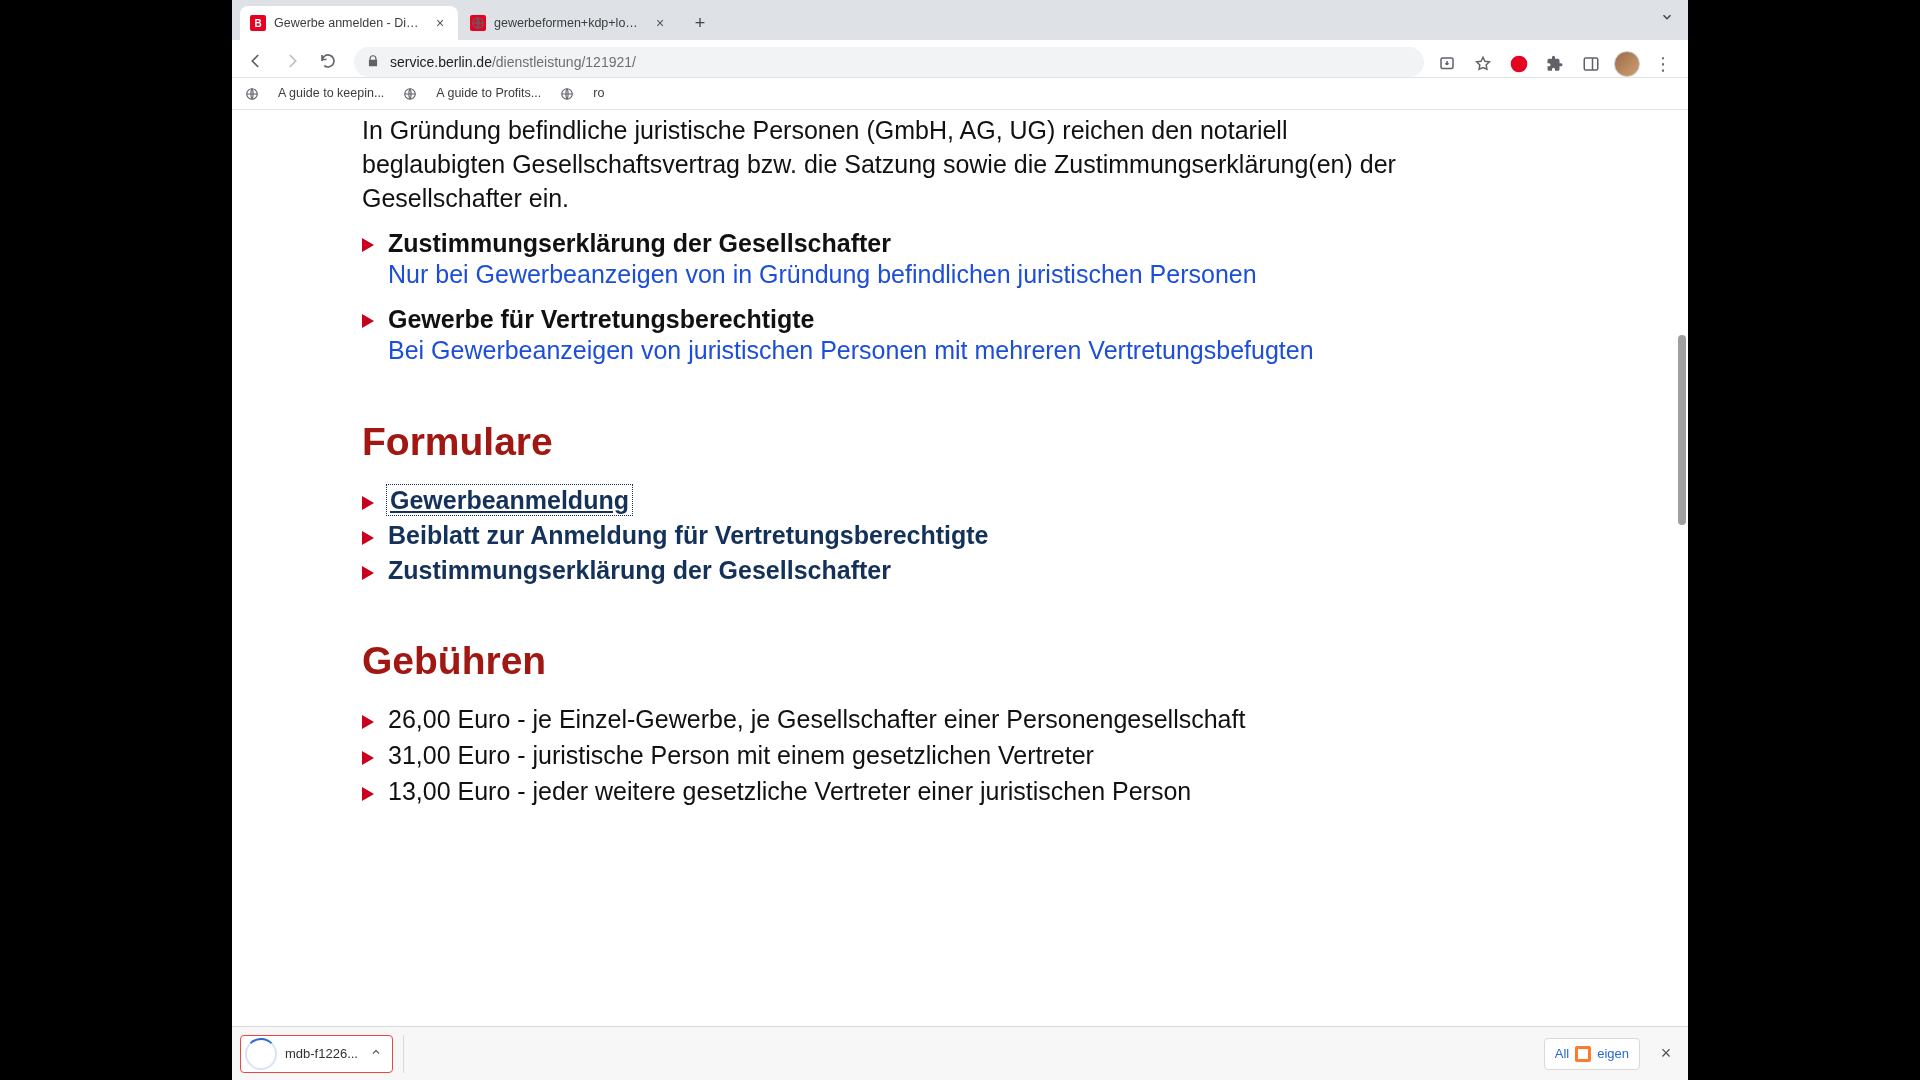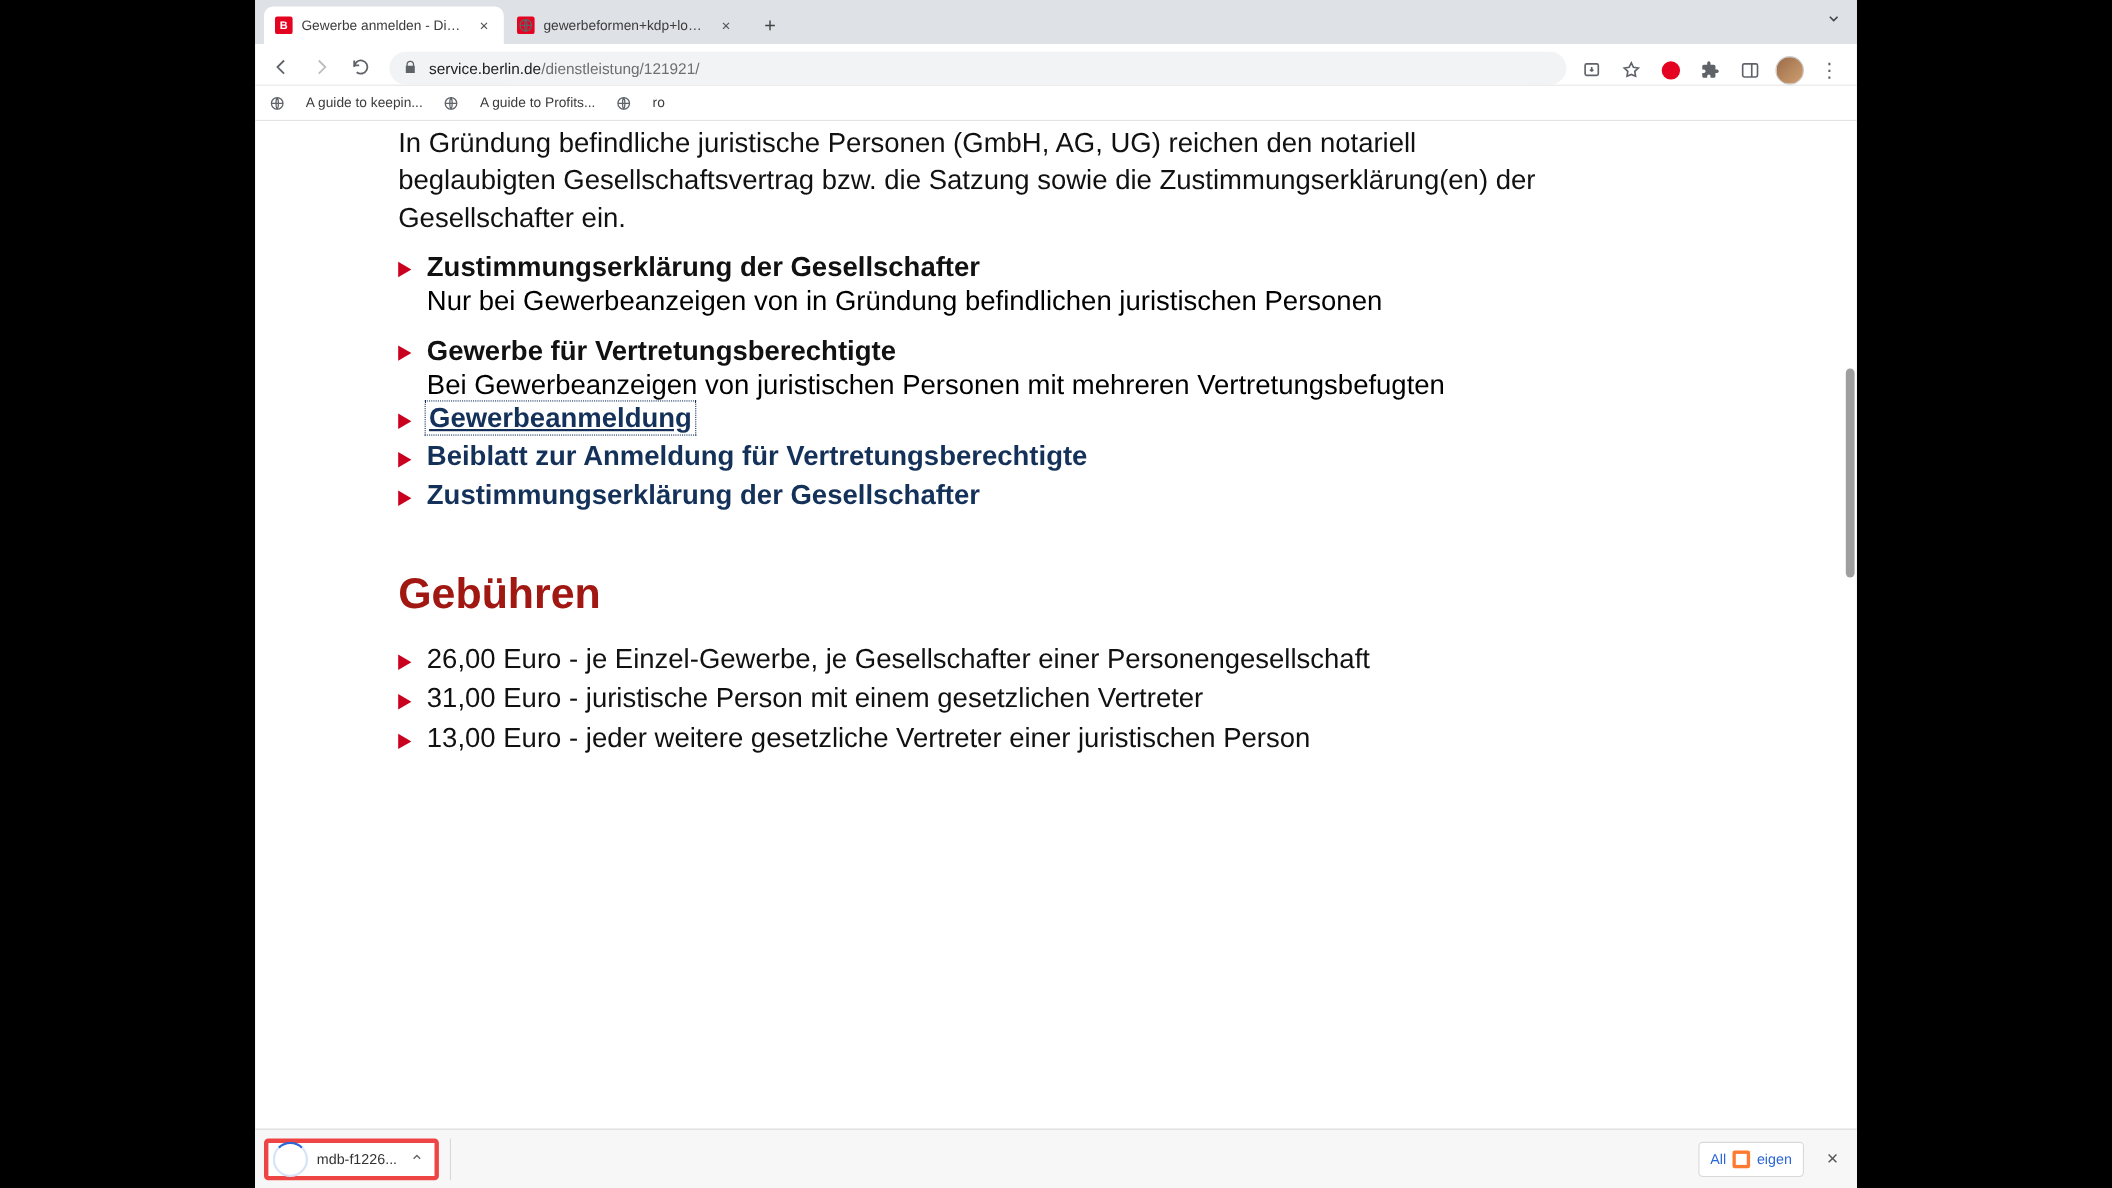--- a/index.html
+++ b/index.html
@@ -129,21 +129,21 @@
   ul.tri > li::before {
     content: "";
     position: absolute;
     left: 0; top: 9px;
     width: 0; height: 0;
     border-top: 7px solid transparent;
     border-bottom: 7px solid transparent;
     border-left: 12px solid #c9001e;
   }
   .li-title { font-size: 25px; font-weight: 700; color: #111; }
-  .li-body  { font-size: 25px; color: #000000; line-height: 1.3; }
+  .li-body  { font-size: 25px; color: #1d4ed8; line-height: 1.3; }
 
   h2.section {
     font-size: 39px;
     font-weight: 700;
     color: #a11712;
     margin-top: 54px;
     margin-bottom: 22px;
   }
 
   ul.links { list-style: none; }
@@ -205,21 +205,21 @@
     border-top: 1px solid #d9d9d9;
     display: flex;
     align-items: center;
     padding: 0 8px;
     gap: 10px;
     position: absolute;
     bottom: 0; left: 0; right: 0;
   }
   .dl-item {
     height: 38px;
-    border: 4px solid #ef4444;
+    border: 1px solid #ef4444;
     background: #fff;
     border-radius: 4px;
     display: flex;
     align-items: center;
     padding: 0 10px 0 4px;
     gap: 8px;
     font-size: 13px;
     color: #333;
   }
   .dl-icon-wrap { position: relative; width: 32px; height: 32px; }
@@ -376,20 +376,21 @@
           <li>
             <div class="li-title">Zustimmungserklärung der Gesellschafter</div>
             <div class="li-body">Nur bei Gewerbeanzeigen von in Gründung befindlichen juristischen Personen</div>
           </li>
           <li>
             <div class="li-title">Gewerbe für Vertretungsberechtigte</div>
             <div class="li-body">Bei Gewerbeanzeigen von juristischen Personen mit mehreren Vertretungsbefugten</div>
           </li>
         </ul>
 
+        <h2 class="section">Formulare</h2>
         <ul class="links">
           <li>
             <span class="form-link visited">Gewerbeanmeldung</span>
           </li>
           <li>
             <span class="form-link">Beiblatt zur Anmeldung für Vertretungsberechtigte</span>
           </li>
           <li>
             <span class="form-link">Zustimmungserklärung der Gesellschafter</span>
           </li>

